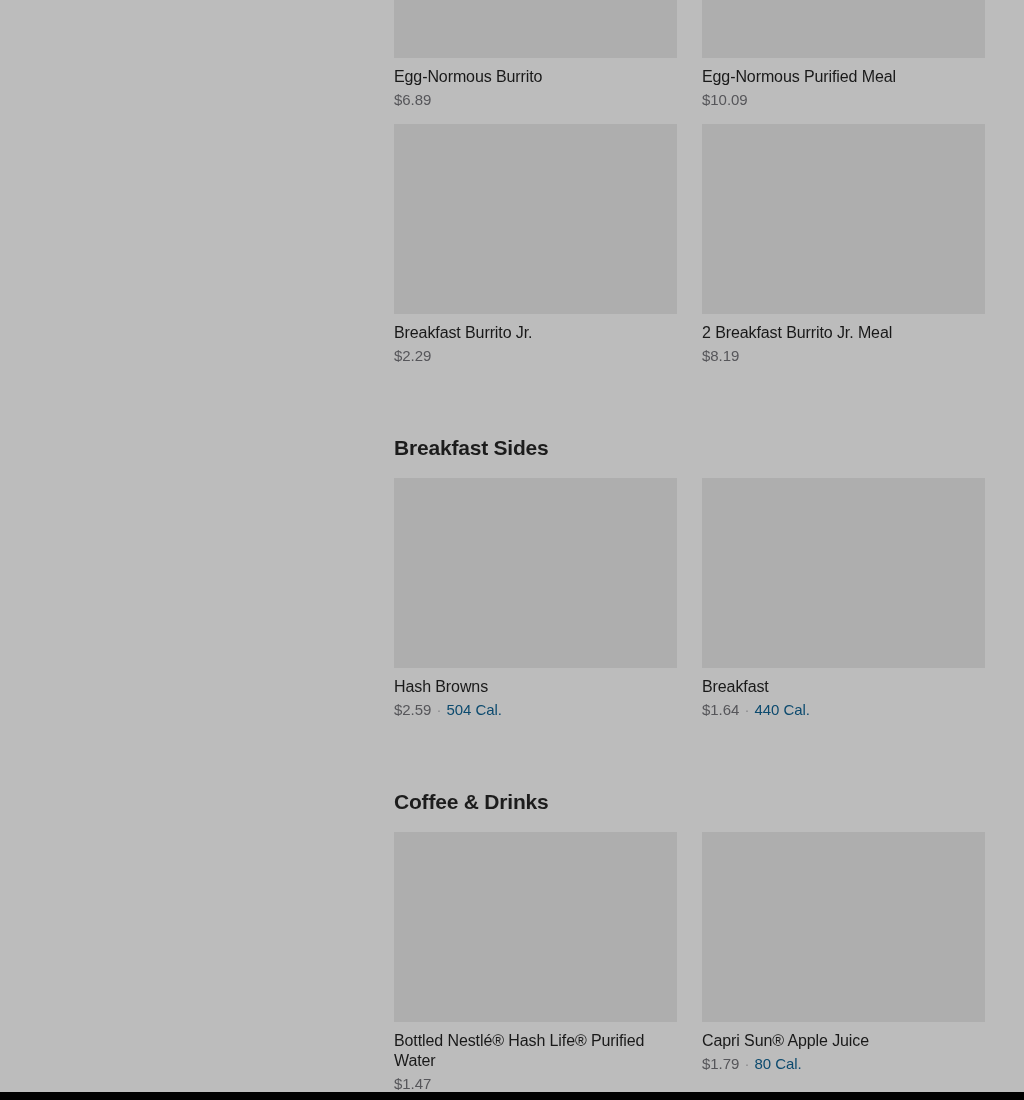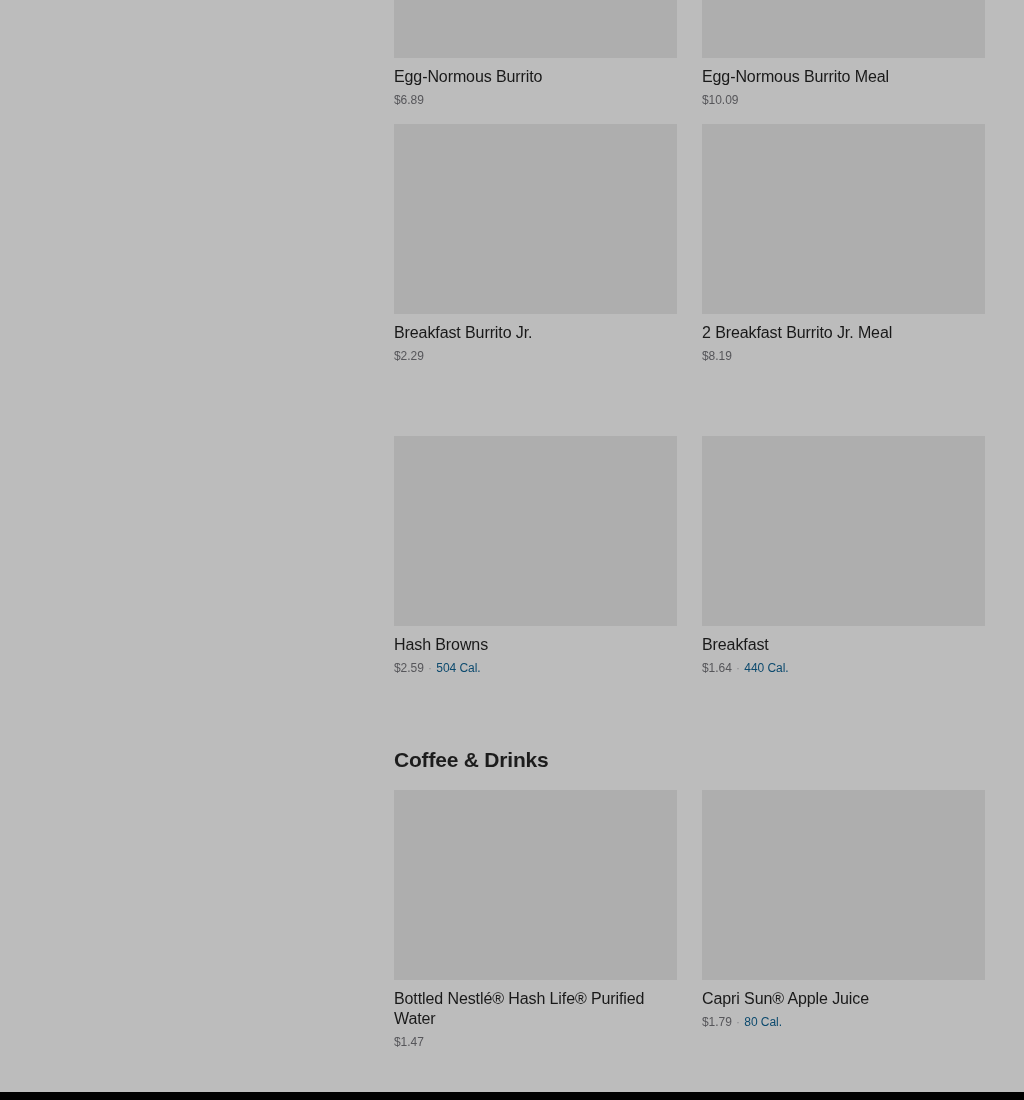--- a/index.html
+++ b/index.html
@@ -73,21 +73,21 @@
 
   .product-name {
     font-size: 16px;
     line-height: 20px;
     color: #191919;
     margin: 9px 0 0 0;
     letter-spacing: -0.1px;
   }
 
   .product-meta {
-    font-size: 12px;
+    font-size: 15px;
     line-height: 18px;
     color: #56565a;
     margin: 4px 0 0 0;
     letter-spacing: -0.05px;
   }
   .meta-sep {
     color: #8b8b8e;
     padding: 0 1px;
   }
   .meta-calories {
@@ -117,37 +117,38 @@
 
   <div class="menu-section">
         <div class="product-grid">
           <div class="product-card">
             <div class="product-thumb"></div>
             <div class="product-name">Egg-Normous Burrito</div>
             <div class="product-meta"><span>$6.89</span></div>
           </div>
           <div class="product-card">
             <div class="product-thumb"></div>
-            <div class="product-name">Egg-Normous Burrito Meal</div>
+            <div class="product-name">Egg-Normous Purified Meal</div>
             <div class="product-meta"><span>$10.09</span></div>
           </div>
           <div class="product-card">
             <div class="product-thumb"></div>
             <div class="product-name">Breakfast Burrito Jr.</div>
             <div class="product-meta"><span>$2.29</span></div>
           </div>
           <div class="product-card">
             <div class="product-thumb"></div>
             <div class="product-name">2 Breakfast Burrito Jr. Meal</div>
             <div class="product-meta"><span>$8.19</span></div>
           </div>
         </div>
       </div>
       <div class="section-gap"></div>
       <div class="menu-section">
+        <h2 class="section-heading">Breakfast Sides</h2>
         <div class="product-grid">
           <div class="product-card">
             <div class="product-thumb"></div>
             <div class="product-name">Hash Browns</div>
             <div class="product-meta"><span>$2.59</span> <span class="meta-sep">·</span> <span class="meta-calories">504 Cal.</span></div>
           </div>
           <div class="product-card">
             <div class="product-thumb"></div>
             <div class="product-name">Breakfast</div>
             <div class="product-meta"><span>$1.64</span> <span class="meta-sep">·</span> <span class="meta-calories">440 Cal.</span></div>

